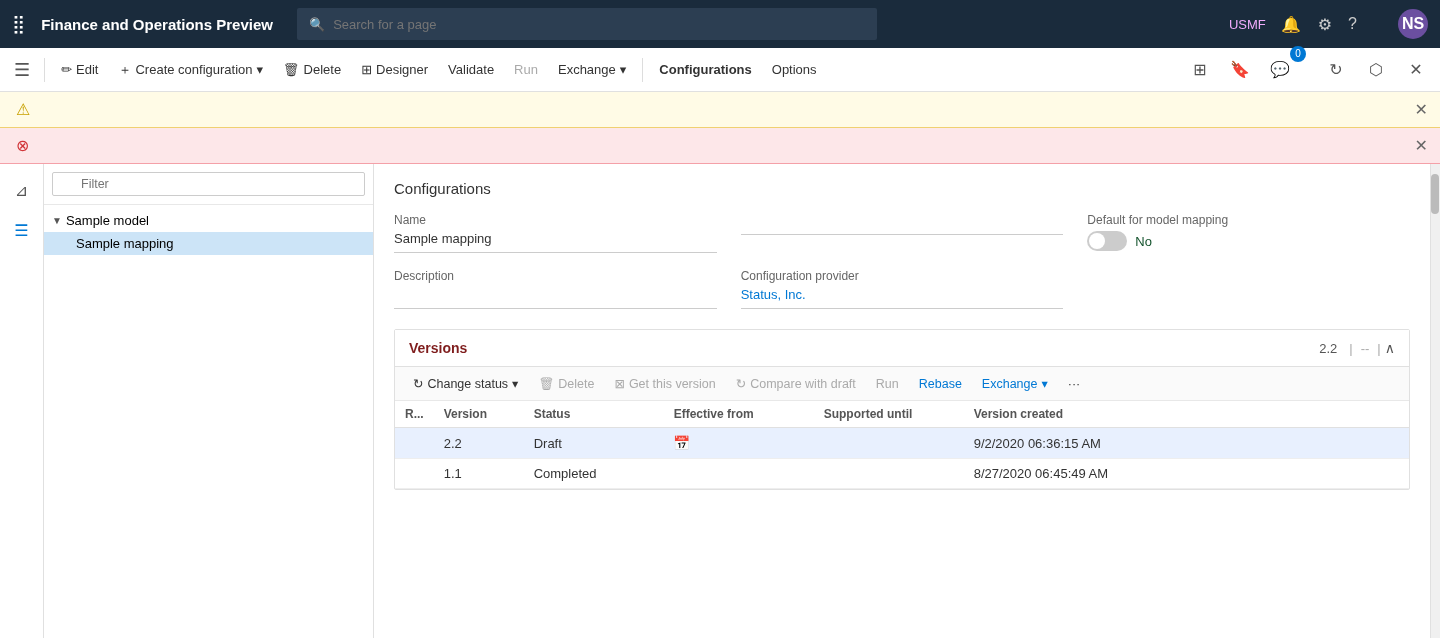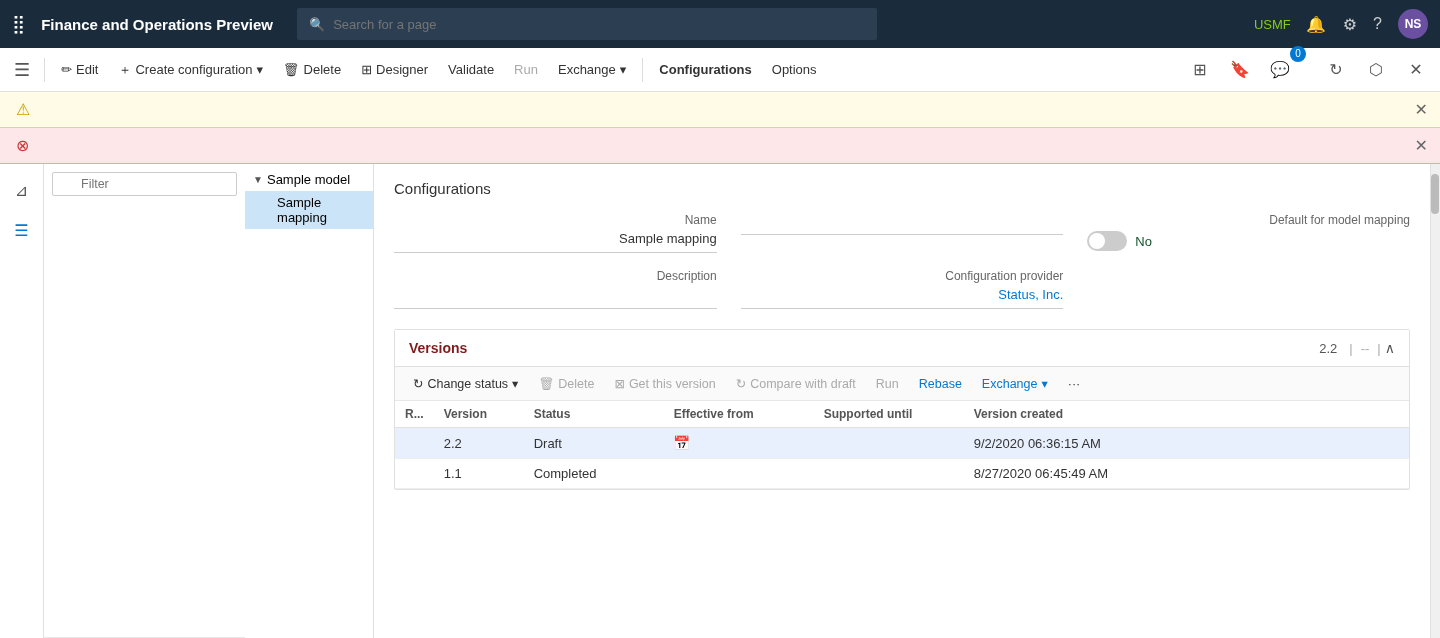--- a/index.html
+++ b/index.html
@@ -39,27 +39,27 @@
       font-size: 13px;
       width: 100%;
     }
     .top-nav-right {
       margin-left: auto;
       display: flex;
       align-items: center;
       gap: 16px;
       color: #ccc;
     }
-    .top-nav-right .usmf { font-size: 13px; color: #84cc16; }
+    .top-nav-right .usmf { font-size: 13px; color: #f0abfc; }
     .top-nav-avatar {
       width: 30px; height: 30px;
       background: #6b4fa0;
       border-radius: 50%;
       display: flex; align-items: center; justify-content: center;
-      color: white; font-size: 12px; font-weight: 600;
+      color: white; font-size: 16px; font-weight: 600; margin-left: 25px;
     }
 
     
     .toolbar {
       background: white;
       height: 44px;
       display: flex;
       align-items: center;
       padding: 0 8px;
       border-bottom: 1px solid #e0e0e0;
@@ -141,21 +141,21 @@
       cursor: pointer; color: #555; font-size: 16px; border-radius: 2px;
     }
     .sidebar-icon-btn.active { color: #0078d4; }
 
     
     .tree-panel {
       width: 330px;
       background: white;
       border-right: 1px solid #e0e0e0;
       display: flex;
-      flex-direction: row;
+      flex-direction: column;
     }
     .tree-filter {
       padding: 8px;
       border-bottom: 1px solid #e8e8e8;
     }
     .filter-input {
       width: 100%;
       border: 1px solid #ccc;
       border-radius: 2px;
       padding: 4px 8px 4px 28px;
@@ -189,21 +189,20 @@
       overflow-y: auto;
       padding: 16px 20px;
     }
     .content-title { font-size: 15px; color: #333; margin-bottom: 16px; font-weight: 400; }
 
     .form-grid {
       display: grid;
       grid-template-columns: 1fr 1fr 1fr;
       gap: 16px 24px;
       margin-bottom: 20px;
-      text-align: right;
     }
     .form-field label {
       display: block;
       font-size: 12px;
       color: #666;
       margin-bottom: 4px;
     }
     .form-field .value {
       font-size: 13px;
       color: #333;

